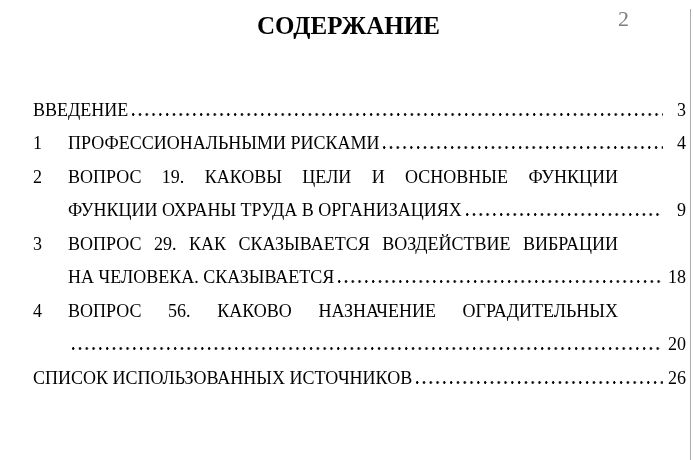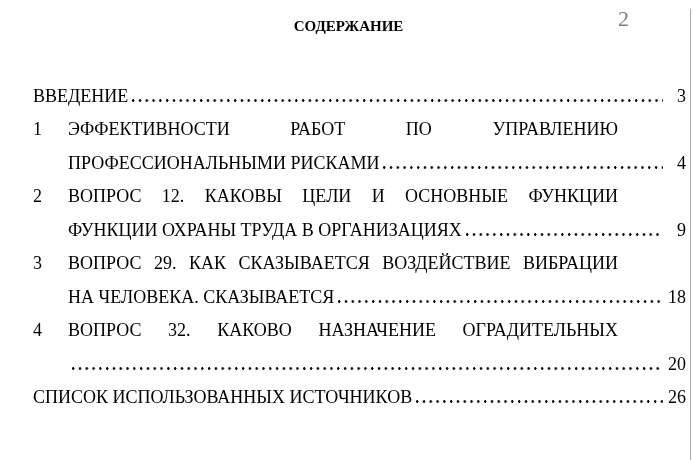--- a/index.html
+++ b/index.html
@@ -30,24 +30,24 @@
     color: #7d7d7d;
   }
   .title-wrap {
     margin-top: 9px;
     margin-right: 22px;
     text-align: center;
     line-height: 33.5px;
   }
   .title {
     font-weight: bold;
-    font-size: 15px;
+    font-size: 25px;
   }
   .toc {
-    margin-top: 36px;
+    margin-top: 48px;
     font-size: 18px;
     line-height: 33.5px;
   }
   .entry { display: flex; }
   .entry .num {
     width: 35px;
     flex: 0 0 35px;
   }
   .entry .body { flex: 1 1 auto; min-width: 0; }
   .jline {
@@ -97,33 +97,32 @@
         <span class="ltext">ВВЕДЕНИЕ</span>
         <span class="dots"></span>
         <span class="pnum">3</span>
       </div>
     </div>
   </div>
 
   <div class="entry">
     <div class="num">1</div>
     <div class="body">
-          <div class="jline">ЭФФЕКТИВНОСТИ РАБОТ ПО УПРАВЛЕНИЮ</div>
           <div class="lastline">
         <span class="ltext">ПРОФЕССИОНАЛЬНЫМИ РИСКАМИ</span>
         <span class="dots"></span>
         <span class="pnum">4</span>
       </div>
     </div>
   </div>
 
   <div class="entry">
     <div class="num">2</div>
     <div class="body">
-      <div class="jline">ВОПРОС 12. КАКОВЫ ЦЕЛИ И ОСНОВНЫЕ ФУНКЦИИ</div>
+      <div class="jline">ВОПРОС 19. КАКОВЫ ЦЕЛИ И ОСНОВНЫЕ ФУНКЦИИ</div>
           <div class="lastline">
         <span class="ltext">ФУНКЦИИ ОХРАНЫ ТРУДА В ОРГАНИЗАЦИЯХ</span>
         <span class="dots"></span>
         <span class="pnum">9</span>
       </div>
     </div>
   </div>
 
   <div class="entry">
     <div class="num">3</div>
@@ -133,21 +132,21 @@
         <span class="ltext">НА ЧЕЛОВЕКА. СКАЗЫВАЕТСЯ</span>
         <span class="dots"></span>
         <span class="pnum">18</span>
       </div>
     </div>
   </div>
 
   <div class="entry">
     <div class="num">4</div>
     <div class="body">
-      <div class="jline">ВОПРОС 32. КАКОВО НАЗНАЧЕНИЕ ОГРАДИТЕЛЬНЫХ</div>
+      <div class="jline">ВОПРОС 56. КАКОВО НАЗНАЧЕНИЕ ОГРАДИТЕЛЬНЫХ</div>
           <div class="lastline">
         <span class="dots"></span>
         <span class="pnum">20</span>
       </div>
     </div>
   </div>
 
   <div class="entry no-num">
 
     <div class="body">

